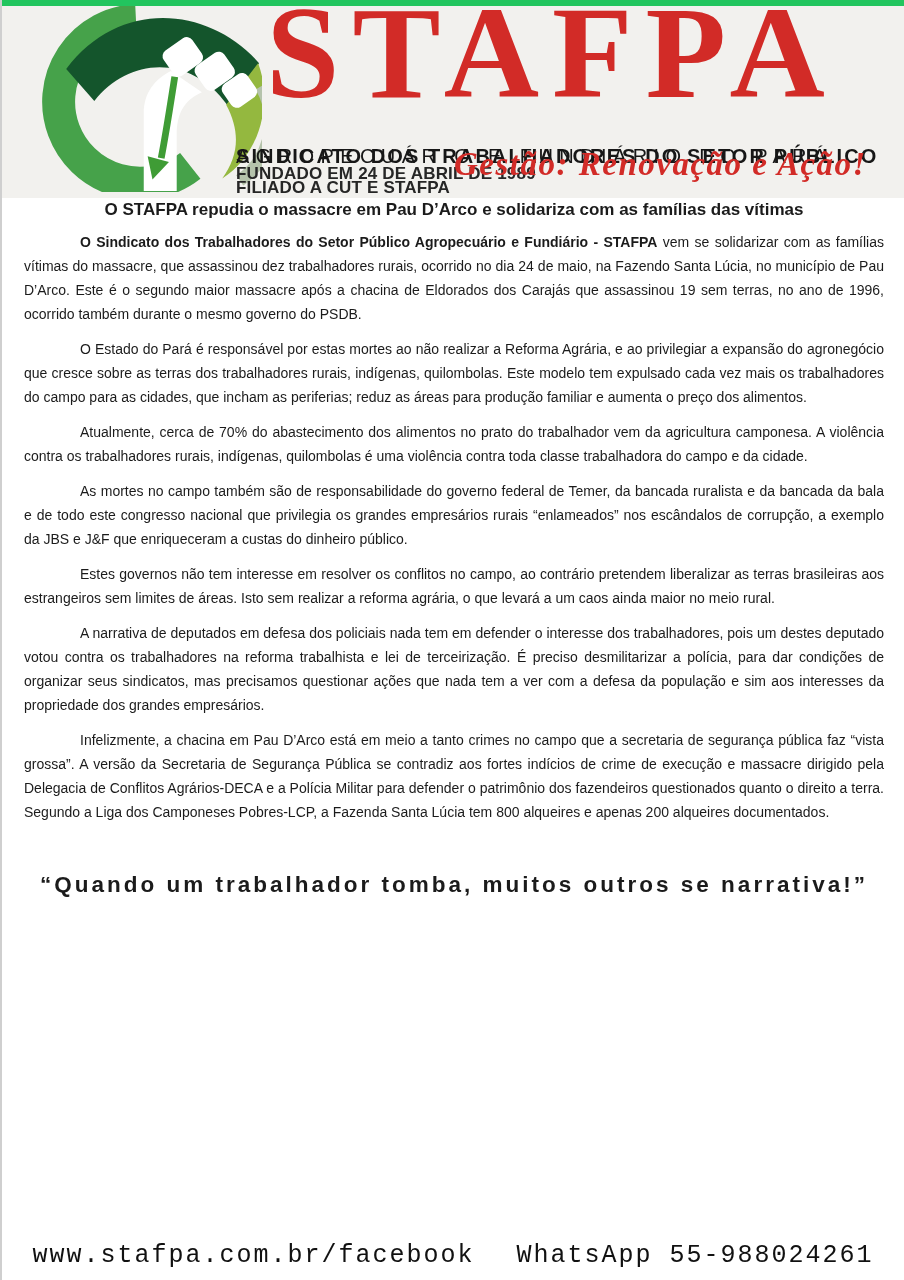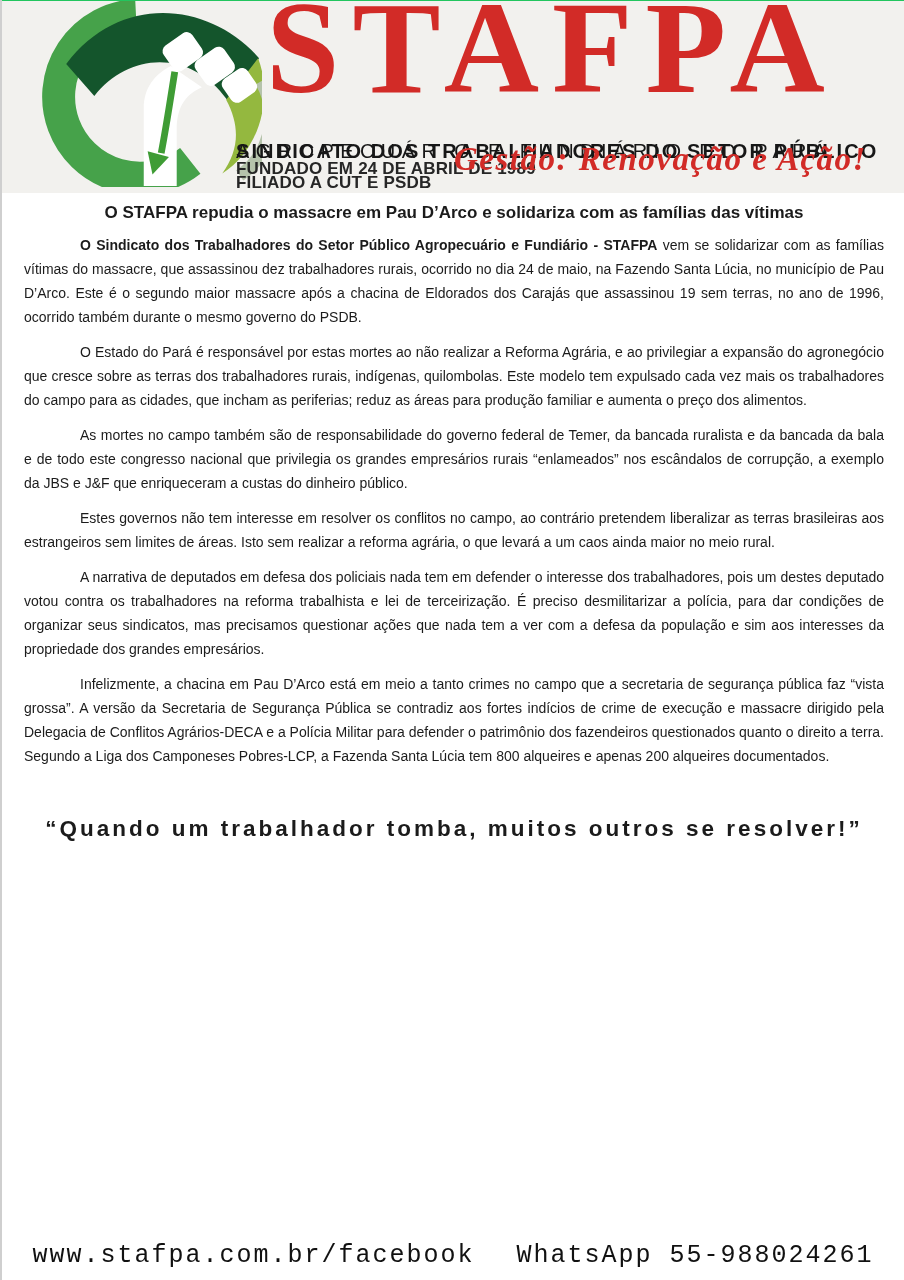--- a/index.html
+++ b/index.html
@@ -6,21 +6,21 @@
   body{
     width:904px;height:1280px;
     background:#ffffff;
     font-family:"Liberation Sans", sans-serif;
     color:#1b1b1b;
     overflow:hidden;
     position:relative;
     border-left:2px solid #cfcfcf;
     box-sizing:border-box;
   }
-  .page{width:902px;height:1280px;position:relative;border-top:1px solid #22c55e;box-sizing:border-box;}
+  .page{width:902px;height:1280px;position:relative;border-top:6px solid #22c55e;box-sizing:border-box;}
 
   
   .header{
     position:relative;height:192px;background:#f2f1ee;
   }
   .logo{position:absolute;left:8px;top:0;width:252px;height:186px;}
   .acronym{
     position:absolute;left:264px;top:-19px;
     font-family:"Liberation Serif", serif;
     font-weight:bold;
@@ -45,21 +45,21 @@
   .motto{
     position:absolute;left:452px;top:140px;
     font-family:"Liberation Serif", serif;
     font-style:italic;font-weight:bold;
     font-size:33px;letter-spacing:1.5px;
     color:#d22b27;white-space:nowrap;text-align:center;
   }
 
   
   .content{
-    padding:10px 20px 0 22px;
+    padding:2px 20px 0 22px;
   }
   .doc-title{
     text-align:center;
     font-weight:bold;
     font-size:17px;
     margin:0 0 10px 0;
   }
   .content p{
     margin:0 0 11px 0;
     font-size:14px;
@@ -115,36 +115,37 @@
 
       <path d="M170 72 C164 110 161 130 156 156" fill="none" stroke="#3f9c35" stroke-width="7"></path>
       <path d="M147 178 L142 154 L164 160 Z" fill="#3f9c35"></path>
     </svg>
 
     <div class="acronym">STAFPA</div>
     <div class="subline1">SINDICATO DOS TRABALHADORES DO SETOR PÚBLICO</div>
     <div class="subline2">AGROPECUÁRIO E FUNDIÁRIO DO PARÁ</div>
     <div class="founded-block">
       <div>FUNDADO EM 24 DE ABRIL DE 1989</div>
-      <div>FILIADO A CUT E PSDB</div>
+      <div>FILIADO A CUT E STAFPA</div>
     </div>
     <div class="motto">Gestão: Renovação e Ação!</div>
   </div>
 
   <div class="content">
     <div class="doc-title">O STAFPA repudia o massacre em Pau D’Arco e solidariza com as famílias das vítimas</div>
 
     <p><span class="lead">O Sindicato dos Trabalhadores do Setor Público Agropecuário e Fundiário - STAFPA</span><span> vem se solidarizar com as famílias vítimas do massacre, que assassinou dez trabalhadores rurais, ocorrido no dia 24 de maio, na Fazendo Santa Lúcia, no município de Pau D’Arco. Este é o segundo maior massacre após a chacina de Eldorados dos Carajás que assassinou 19 sem terras, no ano de 1996, ocorrido também durante o mesmo governo do PSDB.</span></p>
     <p>O Estado do Pará é responsável por estas mortes ao não realizar a Reforma Agrária, e ao privilegiar a expansão do agronegócio que cresce sobre as terras dos trabalhadores rurais, indígenas, quilombolas. Este modelo tem expulsado cada vez mais os trabalhadores do campo para as cidades, que incham as periferias; reduz as áreas  para produção familiar e aumenta o preço dos alimentos.</p>
+    <p>Atualmente, cerca de 70% do abastecimento dos alimentos no prato do trabalhador vem da agricultura camponesa. A violência contra os trabalhadores rurais, indígenas, quilombolas é uma violência contra toda classe trabalhadora do campo e da cidade.</p>
     <p>As mortes no campo também são de responsabilidade do governo federal de Temer, da bancada ruralista e da bancada da bala e de todo este congresso nacional que privilegia os grandes empresários rurais “enlameados” nos   escândalos de corrupção, a exemplo da JBS e J&amp;F que enriqueceram a custas do dinheiro público.</p>
     <p>Estes governos não tem interesse em resolver os conflitos no campo, ao contrário pretendem liberalizar as   terras brasileiras aos estrangeiros sem limites de áreas. Isto sem realizar a reforma agrária, o que levará a um caos    ainda maior no meio rural.</p>
     <p>A narrativa de deputados em defesa dos policiais nada tem em defender o interesse dos trabalhadores, pois um destes deputado votou contra os trabalhadores na reforma trabalhista e lei de terceirização. É preciso desmilitarizar a polícia, para dar condições de organizar seus sindicatos, mas precisamos questionar ações que nada tem a ver com a defesa da população e sim aos interesses da propriedade dos grandes    empresários.</p>
     <p>Infelizmente, a chacina em Pau D’Arco está em meio a tanto crimes no campo que a secretaria de segurança pública faz “vista grossa”. A versão da Secretaria de Segurança Pública se contradiz aos fortes indícios de crime de execução e massacre dirigido pela Delegacia de Conflitos Agrários-DECA e a Polícia Militar para defender o patrimônio dos fazendeiros questionados quanto o direito a terra. Segundo a Liga dos Camponeses Pobres-LCP, a Fazenda Santa Lúcia tem 800 alqueires e apenas 200 alqueires documentados.</p>
 
-    <div class="slogan">“Quando um trabalhador tomba, muitos outros se resolver!”</div>
+    <div class="slogan">“Quando um trabalhador tomba, muitos outros se narrativa!”</div>
   </div>
 
   <div class="footer">
     <span>www.stafpa.com.br/facebook</span>
     <span>WhatsApp 55-988024261</span>
   </div>
 
 </div>
 
 </body></html>

